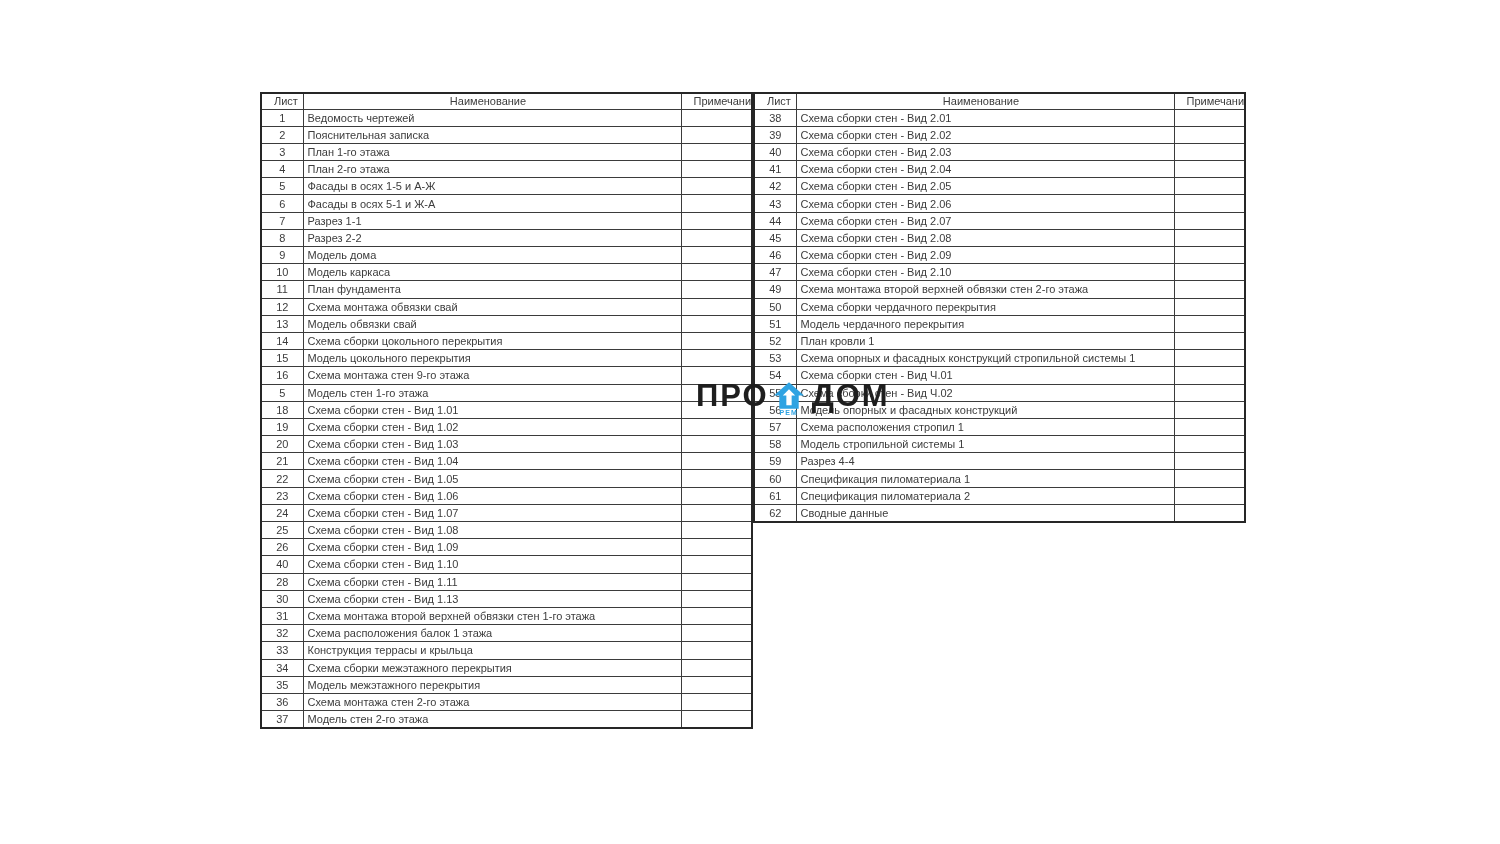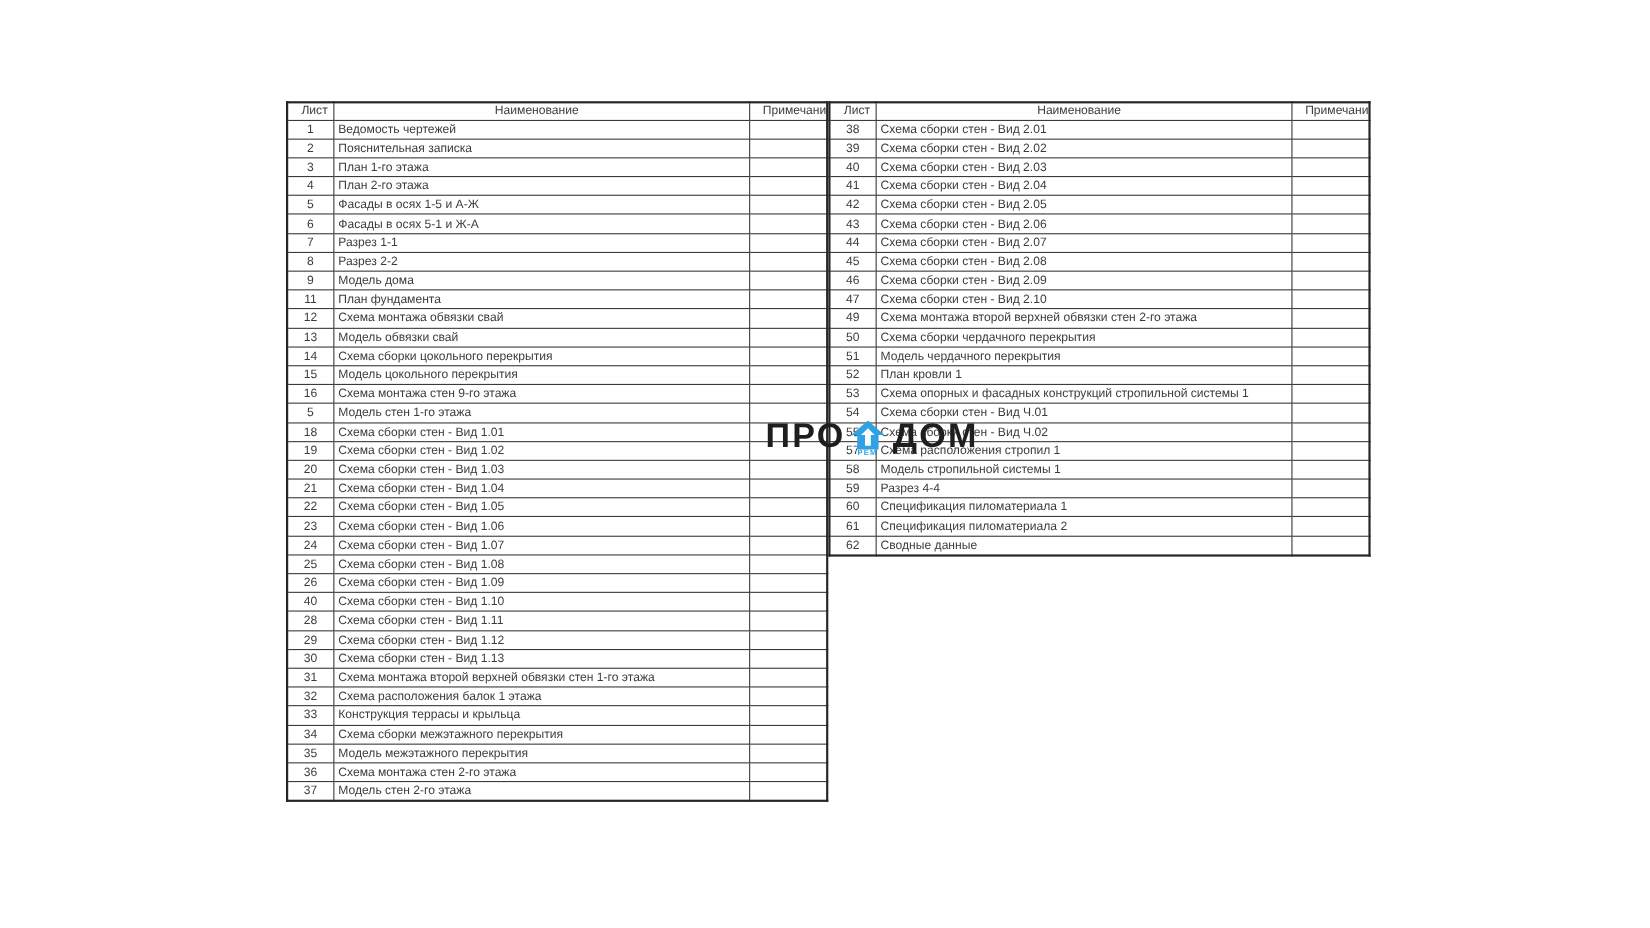--- a/index.html
+++ b/index.html
@@ -97,20 +97,25 @@
         <td class="c-sheet">8</td>
         <td class="c-title">Разрез 2-2</td>
         <td class="c-note"></td>
       </tr>
       <tr>
         <td class="c-sheet">9</td>
         <td class="c-title">Модель дома</td>
         <td class="c-note"></td>
       </tr>
       <tr>
+        <td class="c-sheet">10</td>
+        <td class="c-title">Модель каркаса</td>
+        <td class="c-note"></td>
+      </tr>
+      <tr>
         <td class="c-sheet">11</td>
         <td class="c-title">План фундамента</td>
         <td class="c-note"></td>
       </tr>
       <tr>
         <td class="c-sheet">12</td>
         <td class="c-title">Схема монтажа обвязки свай</td>
         <td class="c-note"></td>
       </tr>
       <tr>
@@ -184,25 +189,20 @@
         <td class="c-note"></td>
       </tr>
       <tr>
         <td class="c-sheet">40</td>
         <td class="c-title">Схема сборки стен - Вид 1.10</td>
         <td class="c-note"></td>
       </tr>
       <tr>
         <td class="c-sheet">28</td>
         <td class="c-title">Схема сборки стен - Вид 1.11</td>
-        <td class="c-note"></td>
-      </tr>
-      <tr>
-        <td class="c-sheet">29</td>
-        <td class="c-title">Схема сборки стен - Вид 1.12</td>
         <td class="c-note"></td>
       </tr>
       <tr>
         <td class="c-sheet">30</td>
         <td class="c-title">Схема сборки стен - Вид 1.13</td>
         <td class="c-note"></td>
       </tr>
       <tr>
         <td class="c-sheet">31</td>
         <td class="c-title">Схема монтажа второй верхней обвязки стен 1-го этажа</td>
@@ -334,20 +334,25 @@
         <td class="c-sheet">54</td>
         <td class="c-title">Схема сборки стен - Вид Ч.01</td>
         <td class="c-note"></td>
       </tr>
       <tr>
         <td class="c-sheet">55</td>
         <td class="c-title">Схема сборки стен - Вид Ч.02</td>
         <td class="c-note"></td>
       </tr>
       <tr>
+        <td class="c-sheet">56</td>
+        <td class="c-title">Модель опорных и фасадных конструкций</td>
+        <td class="c-note"></td>
+      </tr>
+      <tr>
         <td class="c-sheet">57</td>
         <td class="c-title">Схема расположения стропил 1</td>
         <td class="c-note"></td>
       </tr>
       <tr>
         <td class="c-sheet">58</td>
         <td class="c-title">Модель стропильной системы 1</td>
         <td class="c-note"></td>
       </tr>
       <tr>

